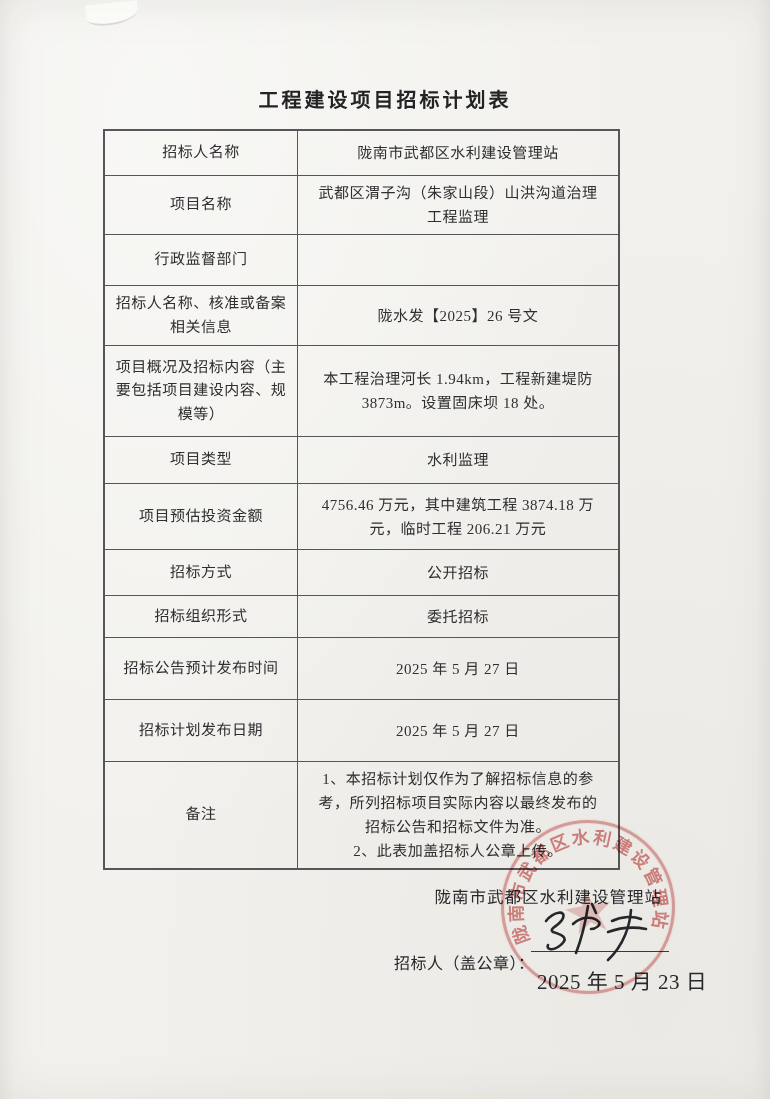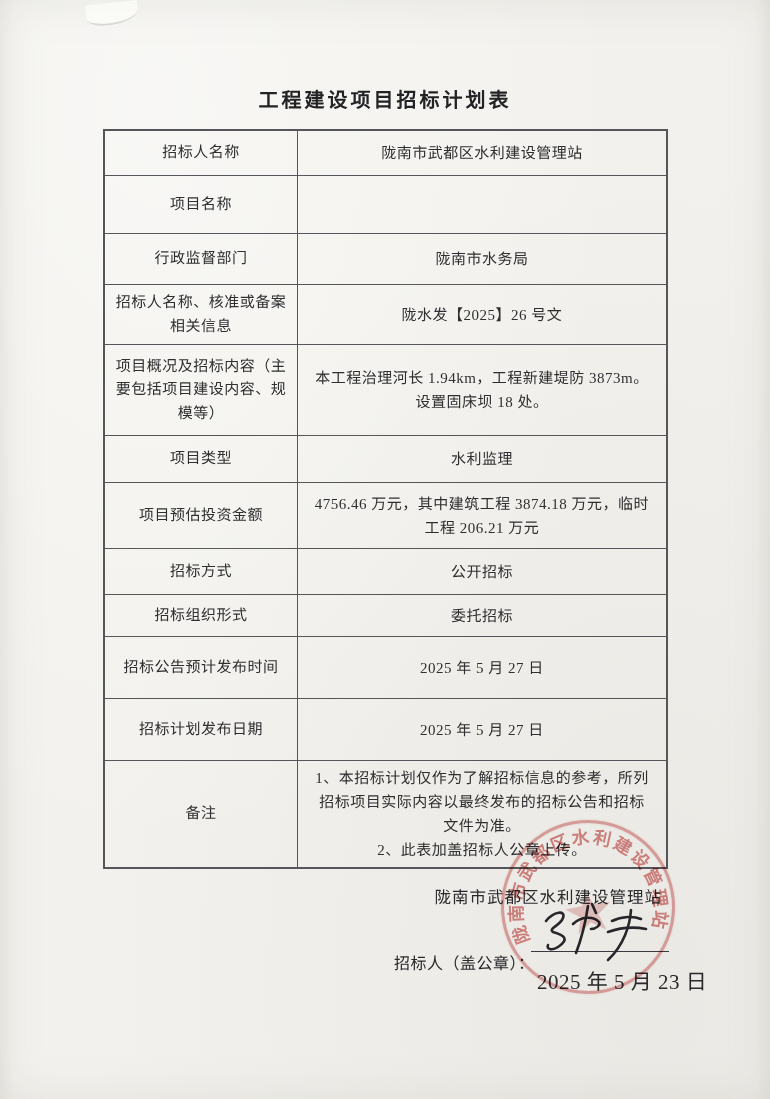--- a/index.html
+++ b/index.html
@@ -25,21 +25,21 @@
     border-radius:0 0 60% 40%;
     transform:rotate(-6deg);
     opacity:.9;
   }
   .title{
     position:absolute;left:0;top:84px;width:100%;
     text-align:center;
     font-size:20px;font-weight:700;letter-spacing:3px;color:#232325;
   }
   .tbl{
-    position:absolute;left:103px;top:129px;width:565px;
+    position:absolute;left:103px;top:129px;width:517px;
     border:2px solid #55555a;
     box-sizing:border-box;
     background:transparent;
     font-size:15px;
   }
   .row{display:flex;border-bottom:1.5px solid #55555a;}
   .row:last-child{border-bottom:none;}
   .cell-label{
     width:193px;box-sizing:border-box;
     border-right:1.5px solid #55555a;
@@ -115,25 +115,25 @@
 
   <div class="tbl">
     <div class="rows">
     <div class="row">
       <div class="cell-label">招标人名称</div>
       <div class="cell-value">陇南市武都区水利建设管理站</div>
     </div>
 
     <div class="row">
       <div class="cell-label">项目名称</div>
+      <div class="cell-value">武都区渭子沟（朱家山段）山洪沟道治理工程监理</div>
     </div>
 
     <div class="row">
       <div class="cell-label">行政监督部门</div>
-      <div class="cell-value">陇南市水务局</div>
     </div>
 
     <div class="row">
       <div class="cell-label">招标人名称、核准或备案相关信息</div>
       <div class="cell-value">陇水发【2025】26 号文</div>
     </div>
 
     <div class="row">
       <div class="cell-label">项目概况及招标内容（主要包括项目建设内容、规模等）</div>
       <div class="cell-value">本工程治理河长 1.94km，工程新建堤防 3873m。设置固床坝 18 处。</div>

